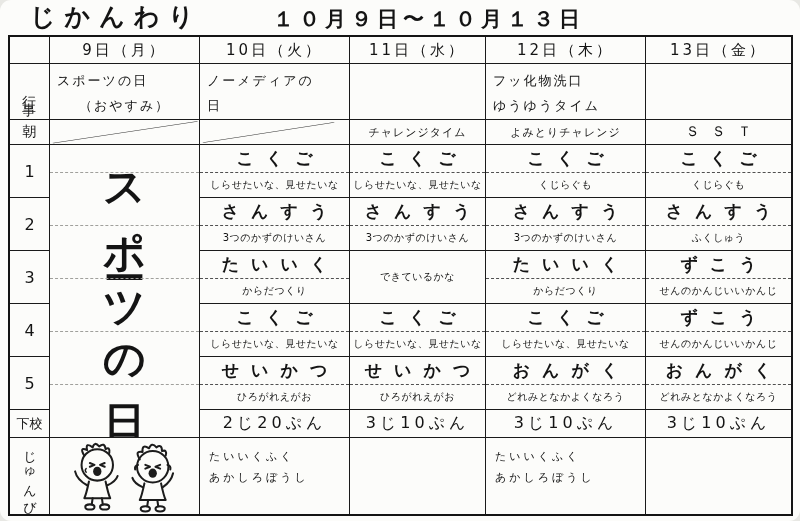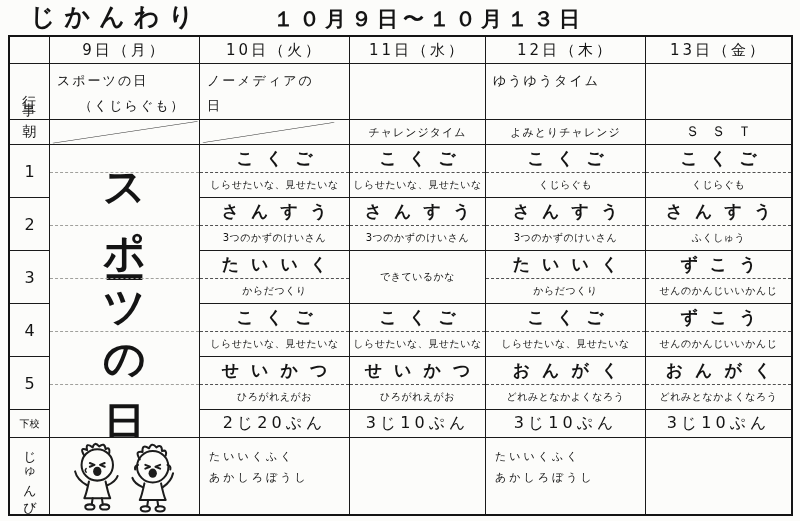--- a/index.html
+++ b/index.html
@@ -1,18 +1,18 @@
 <!DOCTYPE html>
 <html><head>
 <meta charset="utf-8">
 <style>
   html,body{margin:0;padding:0;background:#e8e8e4;}
   .sheet{
     width:800px;height:521px;position:relative;background:#fcfcfa;
-    font-family:"DejaVu Sans",sans-serif;color:#141414;overflow:hidden;
+    font-family:"DejaVu Sans",sans-serif;color:#141414;overflow:hidden;border-radius:11px;
   }
   
   .titlebar{height:33px;display:flex;align-items:flex-end;padding-left:30px;box-sizing:border-box;}
   .title-left{font-size:25px;font-weight:900;letter-spacing:9px;white-space:nowrap;}
   .title-right{font-size:21px;font-weight:900;letter-spacing:5px;margin-left:70px;white-space:nowrap;}
   
   .timetable{
     position:absolute;left:8px;right:7px;top:35px;bottom:5px;
     display:grid;
     grid-template-columns:40px 150px 150px 136px 160px 1fr;
@@ -20,21 +20,21 @@
     border:2.2px solid #141414;background:#fcfcfa;
   }
   .cell{border-right:1.5px solid #1a1a1a;border-bottom:1.5px solid #1a1a1a;
         position:relative;overflow:hidden;box-sizing:border-box;}
   .noR{border-right:none;}
   .noB{border-bottom:none;}
   .center{display:flex;align-items:center;justify-content:center;}
   
   .day-header{font-size:15px;letter-spacing:3px;white-space:nowrap;text-align:center;}
   .pnum{font-size:16px;}
-  .small-label{font-size:10px;letter-spacing:0;}
+  .small-label{font-size:13px;letter-spacing:0;}
   .asa-label{font-size:14px;}
   .vert{writing-mode:vertical-rl;text-orientation:upright;}
   .gyoji-label{font-size:14px;letter-spacing:8px;}
   .junbi-label{font-size:13px;letter-spacing:2px;}
   
   .event-cell{padding:5px 7px;font-size:13px;letter-spacing:2px;line-height:1.9;white-space:nowrap;}
   .event-line{display:block;}
   .indent{padding-left:22px;}
   
   .morning-cell{font-size:11px;letter-spacing:1px;white-space:nowrap;}
@@ -73,28 +73,29 @@
     <div class="cell center day-header" style="grid-area:1/3">10日（火）</div>
     <div class="cell center day-header" style="grid-area:1/4">11日（水）</div>
     <div class="cell center day-header" style="grid-area:1/5">12日（木）</div>
     <div class="cell center day-header noR" style="grid-area:1/6">13日（金）</div>
 
     <div class="cell center" style="grid-area:2/1">
       <span class="vert gyoji-label">行事</span>
     </div>
     <div class="cell event-cell" style="grid-area:2/2">
       <span class="event-line">スポーツの日</span>
-      <span class="event-line indent">（くじらぐも）</span>
+      <span class="event-line indent">（おやすみ）</span>
     </div>
     <div class="cell event-cell" style="grid-area:2/3">
       <span class="event-line">ノーメディアの</span>
       <span class="event-line">日</span>
     </div>
     <div class="cell" style="grid-area:2/4"></div>
     <div class="cell event-cell" style="grid-area:2/5">
+      <span class="event-line">フッ化物洗口</span>
       <span class="event-line">ゆうゆうタイム</span>
     </div>
     <div class="cell noR" style="grid-area:2/6"></div>
 
     <div class="cell center asa-label" style="grid-area:3/1">朝</div>
     <div class="cell" style="grid-area:3/2">
       <svg class="slash-svg" viewBox="0 0 100 100" preserveAspectRatio="none">
         <line x1="2" y1="96" x2="99" y2="6" stroke="#2a2a2a" stroke-width="1.6"></line>
       </svg>
     </div>

